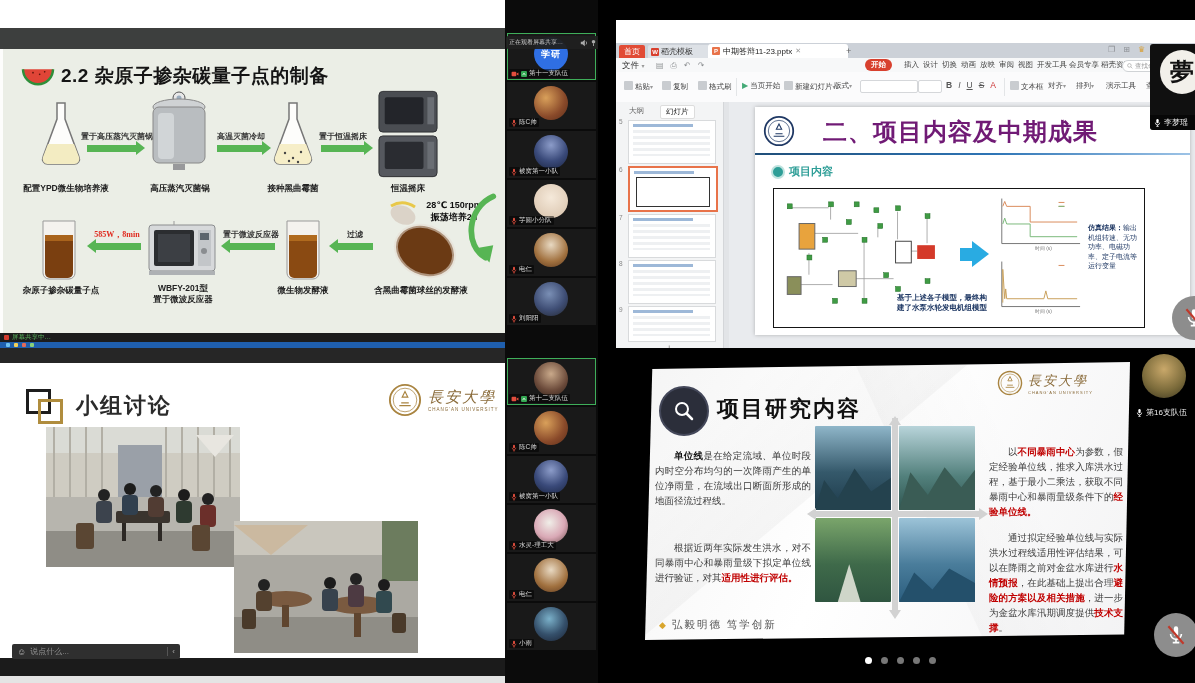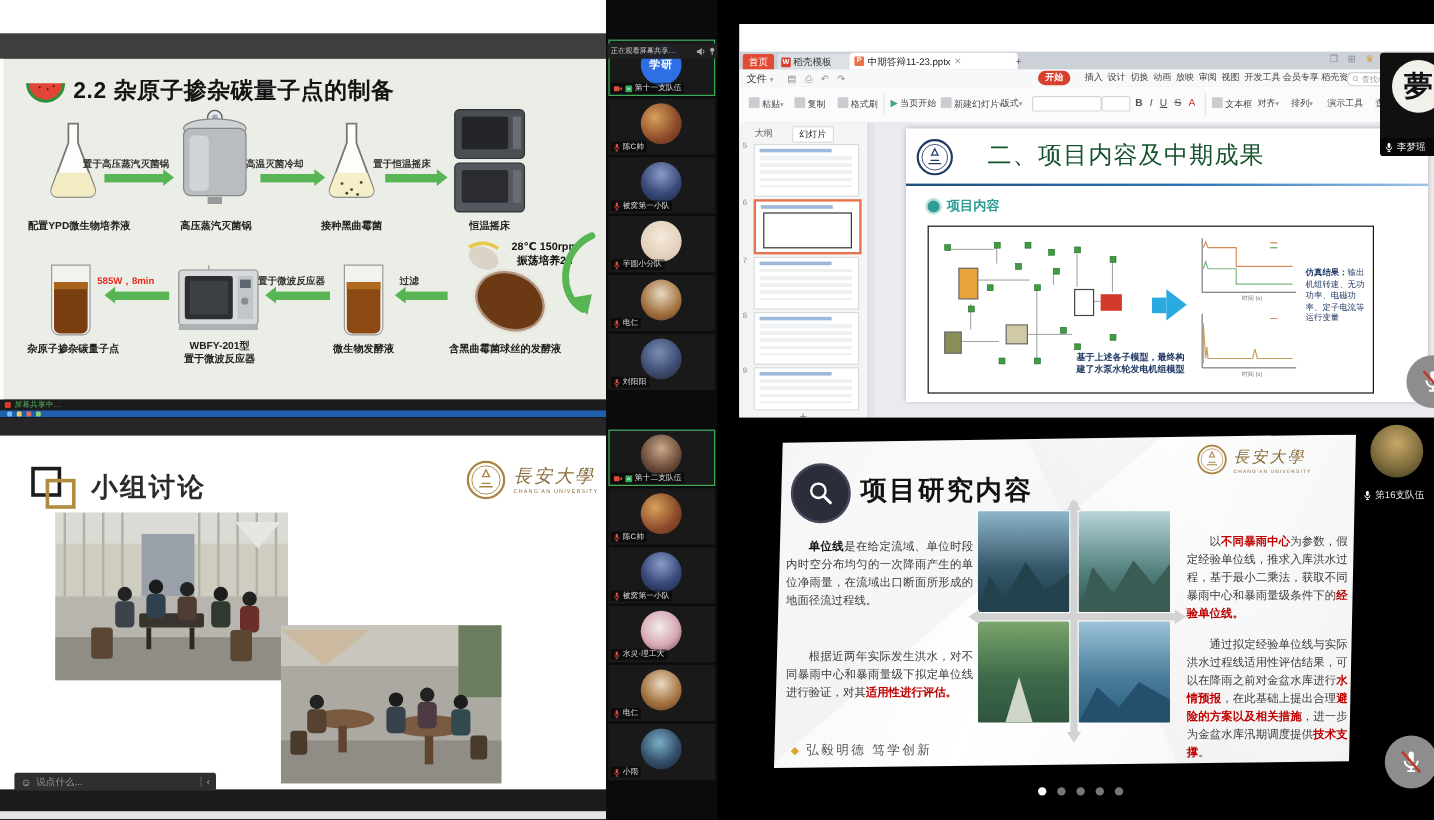--- a/index.html
+++ b/index.html
@@ -7,21 +7,21 @@
   .page{position:relative;width:1195px;height:683px;background:#000;}
   .ab{position:absolute;}
   .win{position:absolute;overflow:hidden;}
   
   .winA{left:0;top:0;width:598px;height:348px;background:#0b0b0b;}
   .a-top{left:0;top:0;width:505px;height:28px;background:#fff;}
   .a-bar{left:0;top:28px;width:505px;height:21px;background:#3d3f3e;}
   .a-slide{left:0;top:49px;width:505px;height:284px;background:#ebeee6;border-left:3px solid #fdfdfc;overflow:hidden;}
   .a-title{font-size:19px;font-weight:bold;color:#151515;letter-spacing:.5px;}
   .a-lab{font-size:8.5px;font-weight:bold;color:#222;text-align:center;line-height:10px;}
-  .a-arrlab{font-size:8px;font-weight:bold;color:#333;text-align:left;white-space:nowrap;}
+  .a-arrlab{font-size:8px;font-weight:bold;color:#333;text-align:center;white-space:nowrap;font-family:Liberation Serif, serif;}
   .red{color:#e02a1f;}
   .garrow{height:7px;background:#57b554;}
   .garrow:after{content:"";position:absolute;right:-8px;top:-4px;border-left:9px solid #57b554;border-top:7.5px solid transparent;border-bottom:7.5px solid transparent;}
   .garrow.l:after{right:auto;left:-8px;border-left:none;border-right:9px solid #57b554;}
   .a-note{font-size:9px;font-weight:bold;color:#111;text-align:center;line-height:12px;}
   .a-banner{left:0;top:333px;width:505px;height:9px;background:#1c1c1c;display:flex;align-items:center;gap:3px;padding-left:4px;}
   .a-banner .dotr{width:5px;height:5px;background:#d23b2e;border-radius:1px;}
   .a-banner span{font-size:6.5px;color:#59b55e;white-space:nowrap;}
   .a-task{left:0;top:342px;width:505px;height:6px;background:#1f5fae;display:flex;gap:4px;align-items:center;padding-left:6px;}
   .a-task i{width:4px;height:4px;border-radius:1px;display:block;}
@@ -67,21 +67,21 @@
   .b-panel{left:0;top:82px;width:113px;height:254px;background:#f3f4f5;border-right:1px solid #e0e2e4;overflow:hidden;}
   .ptab{position:absolute;top:3px;font-size:7.5px;color:#666;padding:1px 5px;}
   .ptab.sel{background:#fff;border:1px solid #ddd;border-radius:2px;color:#222;}
   .thumb{position:absolute;left:12px;width:86px;height:42px;background:#fff;border:1px solid #d8dadc;}
   .thumb.sel{border:2px solid #e8734a;}
   .thumb .tl{position:absolute;left:4px;top:3px;width:70%;height:3px;background:#9db8d8;}
   .thumb .bd{position:absolute;left:4px;top:9px;width:90%;height:26px;background:repeating-linear-gradient(180deg,#eef0f2 0 3px,#fff 3px 6px);}
   .tnum{position:absolute;left:3px;font-size:6.5px;color:#888;}
   .b-canvas{left:113px;top:82px;width:475px;height:254px;background:#e9ebee;overflow:hidden;}
   .b-slide{position:absolute;left:26px;top:5px;width:435px;height:228px;background:#fff;box-shadow:0 0 4px rgba(0,0,0,.25);}
-  .b-title{font-size:20px;font-weight:normal;color:#14532d;letter-spacing:1px;}
+  .b-title{font-size:24px;font-weight:bold;color:#701a75;letter-spacing:1px;}
   .b-underline{background:linear-gradient(90deg,#1f4e79 0%,#2e75b6 55%,#9dc3e6 100%);height:2px;}
   .b-section{font-size:11px;font-weight:bold;color:#2e9e97;}
   .b-fig{position:absolute;left:18px;top:81px;width:370px;height:138px;border:1.5px solid #151515;background:#fff;}
   .b-cap{font-size:7.5px;font-weight:bold;color:#1f3864;line-height:10px;text-align:center;}
   .b-res{font-size:7px;color:#1f3864;line-height:9.5px;}
   .barrow{width:0;height:0;border-top:13px solid transparent;border-bottom:13px solid transparent;border-left:17px solid #29abe2;}
   .barrow-shaft{width:12px;height:13px;background:#29abe2;}
   .dots span{display:inline-block;width:6px;height:6px;border-radius:50%;background:#b9bcc2;margin:0 4px;}
   .dots span.on{background:#fff;}
   .b-status{left:0;top:336px;width:597px;height:11px;background:#f2f3f5;border-top:1px solid #dfe1e3;font-size:7px;color:#555;}

